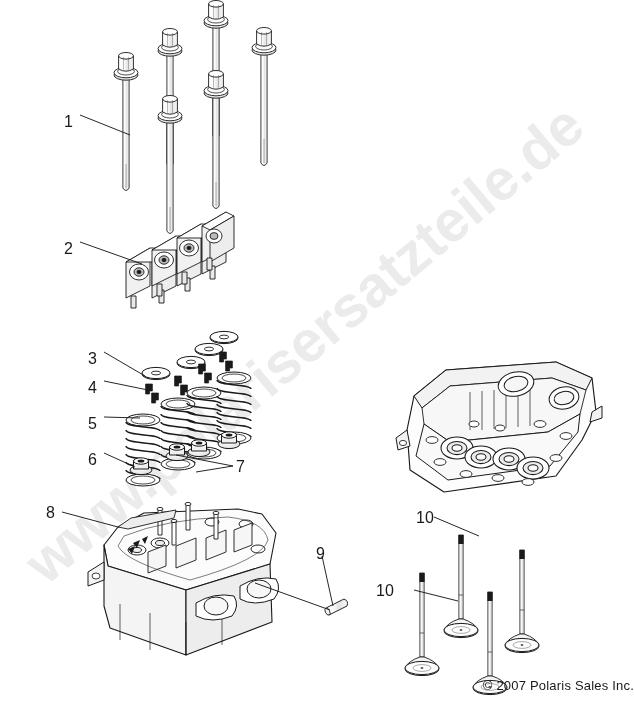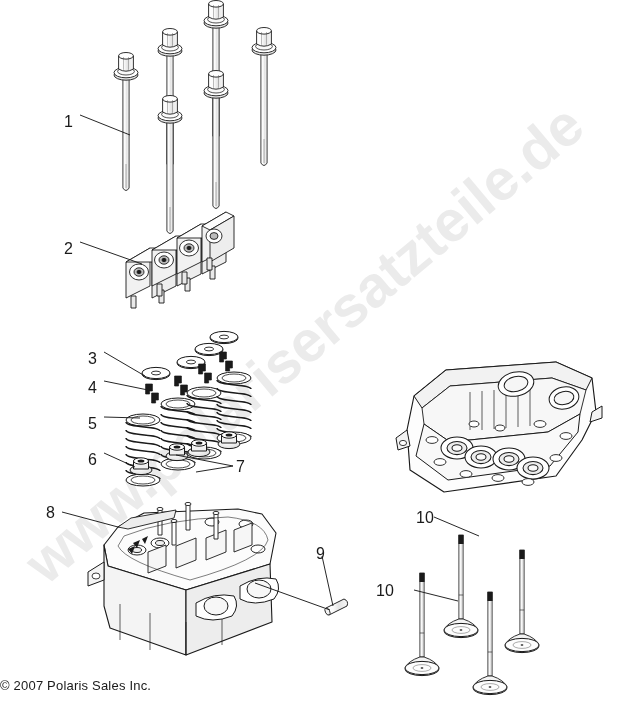--- a/index.html
+++ b/index.html
@@ -36,21 +36,21 @@
     left: 0; top: 0;
     width: 634px;
     height: 718px;
     pointer-events: none;
   }
   #copyright {
     position: absolute;
     left: 0;
     top: 678px;
     width: 634px;
-    text-align: left;
+    text-align: right;
     font-family: "Liberation Sans", sans-serif;
     font-size: 13px;
     color: #1a1a1a;
     letter-spacing: 0.2px;
   }
 </style>
 </head>
 <body>
 
 <div id="page">

